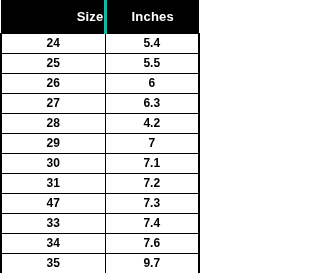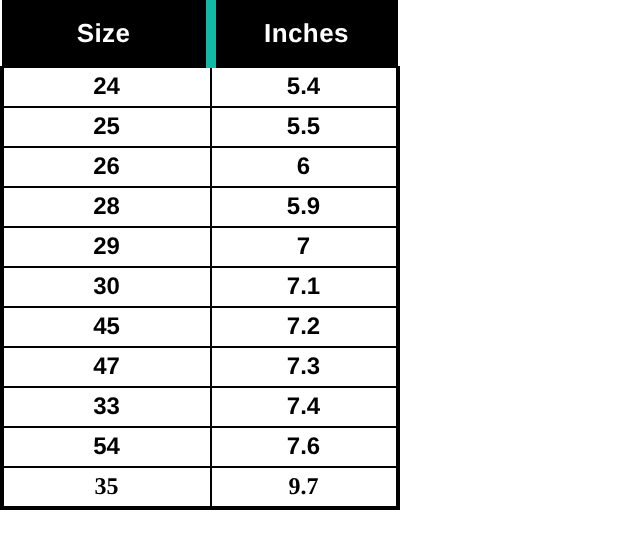--- a/index.html
+++ b/index.html
@@ -27,38 +27,38 @@
     background: #000000;
     color: #ffffff;
     font-weight: bold;
     font-size: 13px;
     text-align: center;
     height: 33px;
     padding: 0;
     border: none;
     letter-spacing: 0.2px;
   }
-  thead th.th-size { border-right: 5px solid #14b8a6; }
+  thead th.th-size { border-right: 3px solid #14b8a6; text-align: right; }
 
   tbody td {
     border: 1px solid #000000;
     border-top: none;
     color: #000000;
     font-weight: bold;
     font-size: 12px;
     text-align: center;
     height: 19px;
     padding: 0;
     background: #ffffff;
     line-height: 19px;
   }
   tbody tr:first-child td { border-top: 1px solid #000000; }
   tbody td.td-size { border-left: 2px solid #000000; }
   tbody td.td-inches { border-right: 2px solid #000000; }
-  tbody tr:last-child td { border-bottom: 2px solid #000000; font-family: Liberation Serif, serif; }
+  tbody tr:last-child td { border-bottom: 2px solid #000000; }
 </style>
 </head>
 <body>
 
 <table id="size-chart-table">
   <colgroup>
     <col class="col-size">
     <col class="col-inches">
   </colgroup>
   <thead>
@@ -74,45 +74,49 @@
       </tr>
       <tr>
         <td class="td-size">25</td>
         <td class="td-inches">5.5</td>
       </tr>
       <tr>
         <td class="td-size">26</td>
         <td class="td-inches">6</td>
       </tr>
       <tr>
+        <td class="td-size">27</td>
+        <td class="td-inches">6.3</td>
+      </tr>
+      <tr>
         <td class="td-size">28</td>
-        <td class="td-inches">5.9</td>
+        <td class="td-inches">4.2</td>
       </tr>
       <tr>
         <td class="td-size">29</td>
         <td class="td-inches">7</td>
       </tr>
       <tr>
         <td class="td-size">30</td>
         <td class="td-inches">7.1</td>
       </tr>
       <tr>
-        <td class="td-size">45</td>
+        <td class="td-size">31</td>
         <td class="td-inches">7.2</td>
       </tr>
       <tr>
         <td class="td-size">47</td>
         <td class="td-inches">7.3</td>
       </tr>
       <tr>
         <td class="td-size">33</td>
         <td class="td-inches">7.4</td>
       </tr>
       <tr>
-        <td class="td-size">54</td>
+        <td class="td-size">34</td>
         <td class="td-inches">7.6</td>
       </tr>
       <tr>
         <td class="td-size">35</td>
         <td class="td-inches">9.7</td>
       </tr>
     </tbody>
 </table>
 
 </body></html>

